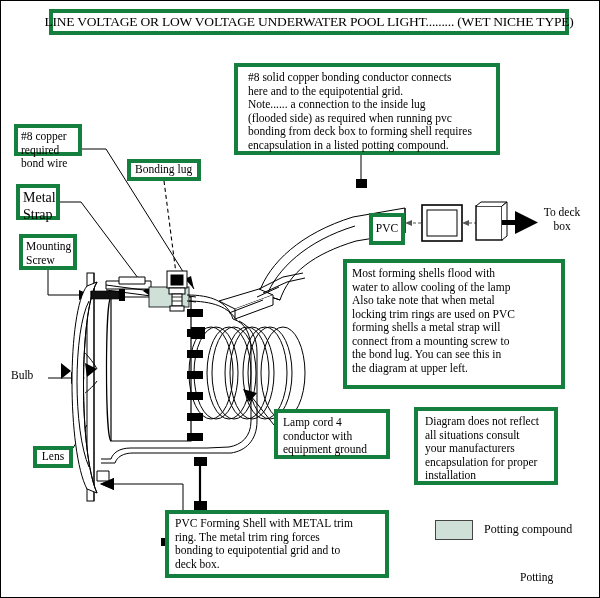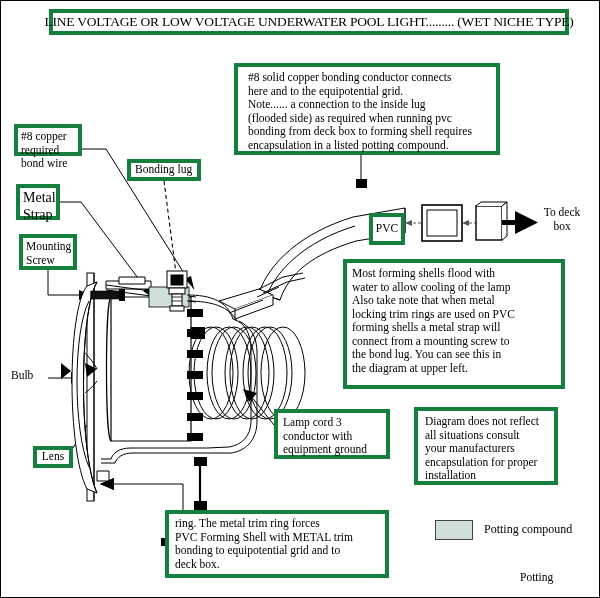--- a/index.html
+++ b/index.html
@@ -436,36 +436,36 @@
     <div>connect from a mounting screw to</div>
     <div>the bond lug. You can see this in</div>
     <div>the diagram at upper left.</div>
   </div>
 
   <div class="plain" id="label-bulb">Bulb</div>
 
   <div class="box" id="label-lens">Lens</div>
 
   <div class="box" id="label-lampcord">
-    <div>Lamp cord 3</div>
+    <div>Lamp cord 4</div>
     <div>conductor with</div>
     <div>equipment ground</div>
   </div>
 
   <div class="box" id="note-disclaimer-box">
     <div>Diagram does not reflect</div>
     <div>all situations consult</div>
     <div>your manufacturers</div>
     <div>encapsulation for proper</div>
     <div>installation</div>
   </div>
 
   <div class="box" id="note-shell-bottom-box">
+    <div>PVC Forming Shell with METAL trim</div>
     <div>ring. The metal trim ring forces</div>
-    <div>PVC Forming Shell with METAL trim</div>
     <div>bonding to equipotential grid and to</div>
     <div>deck box.</div>
   </div>
 
   <div id="legend-swatch"></div>
   <div class="plain" id="legend-label">Potting compound</div>
 
   <div class="plain" id="signature">Potting</div>
 
 </div>

